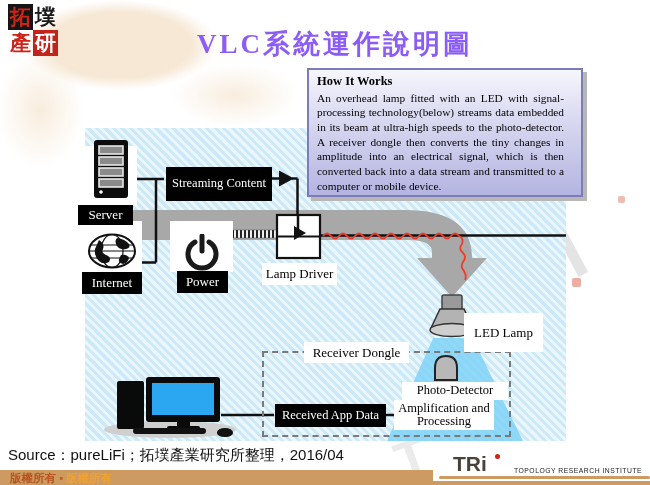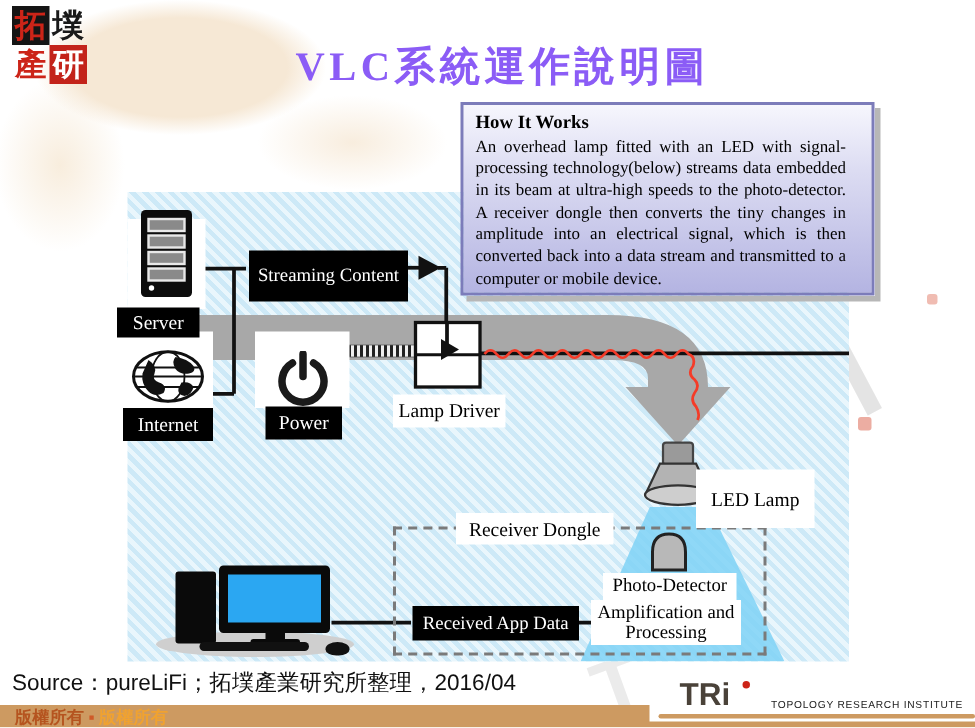--- a/index.html
+++ b/index.html
@@ -64,21 +64,21 @@
     font-family:"Liberation Serif",serif;line-height:1.05;}
   .lbl-dark{background:#000;color:#fff;}
   .lbl-light{background:#fff;color:#000;}
   .lbl-server{left:78px;top:205px;width:55px;height:20px;font-size:13px;}
   .lbl-streaming{left:166px;top:167px;width:106px;height:34px;font-size:12.5px;}
   .lbl-internet{left:82px;top:272px;width:60px;height:22px;font-size:13px;}
   .lbl-power{left:177px;top:271px;width:51px;height:22px;font-size:13px;}
   .lbl-lampdriver{left:262px;top:263px;width:75px;height:22px;font-size:13px;}
   .lbl-ledlamp{left:464px;top:313px;width:79px;height:39px;font-size:13px;}
   .lbl-dongle{left:272px;top:342px;width:105px;height:21px;font-size:13px;margin-left:32px;}
-  .lbl-photodet{left:402px;top:382px;width:89px;height:18px;font-size:12.5px;}
+  .lbl-photodet{left:402px;top:382px;width:106px;height:18px;font-size:12.5px;}
   .lbl-amp{left:394px;top:400px;width:100px;height:30px;font-size:12.5px;}
   .lbl-received{left:275px;top:404px;width:111px;height:23px;font-size:12.5px;}
 
   
   .icon{z-index:4;}
   .server-icon{left:93px;top:139px;}
   .globe-icon{left:87px;top:233px;}
   .power-icon{left:185px;top:234px;}
   .lamp-icon{left:426px;top:294px;}
   .dome-icon{left:431px;top:354px;}

